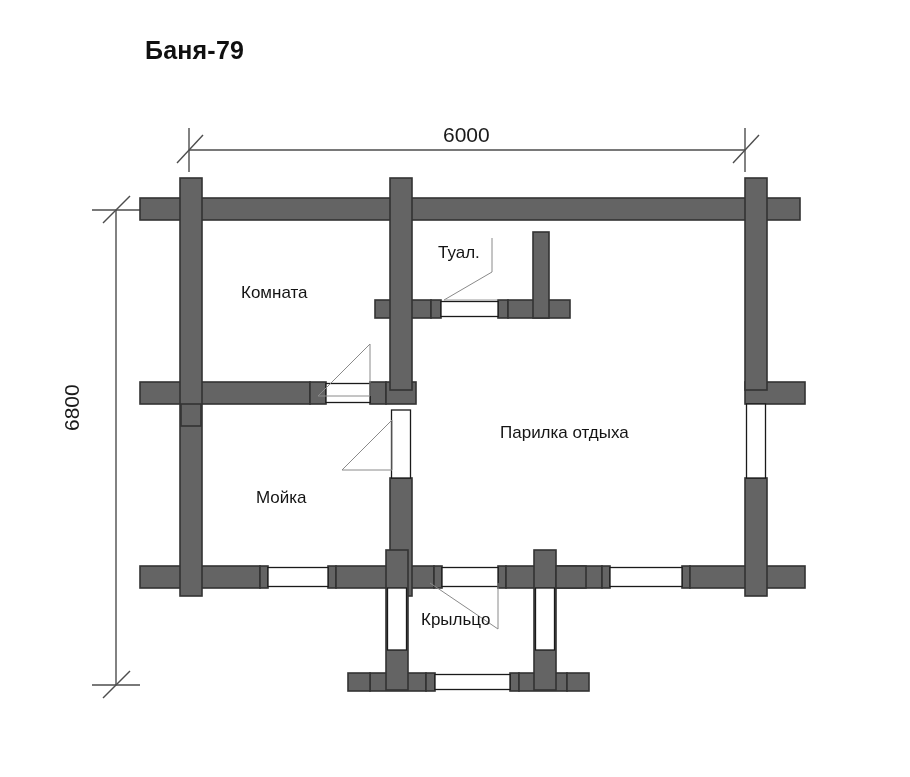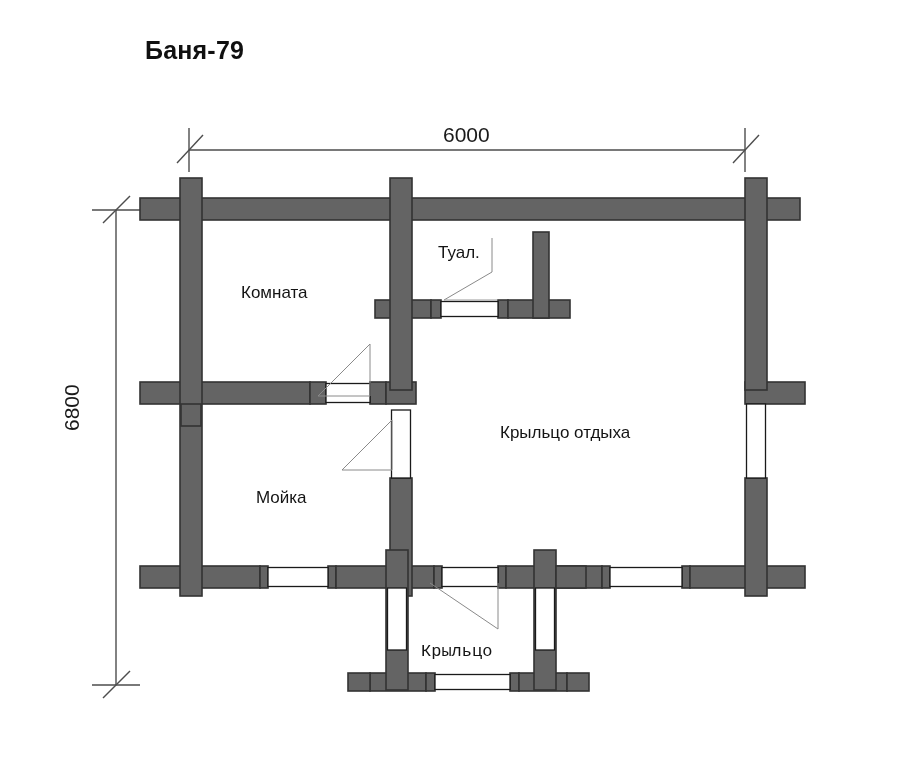--- a/index.html
+++ b/index.html
@@ -50,21 +50,21 @@
   .room-label {
     position: absolute;
     font-size: 17px;
     color: #141414;
     white-space: nowrap;
   }
   #label-parilka  { left: 241px; top: 283px; }
   #label-tual     { left: 438px; top: 243px; }
   #label-komnata  { left: 500px; top: 423px; }
   #label-moyka    { left: 256px; top: 488px; }
-  #label-krylco   { left: 421px; top: 642px; font-family: Liberation Mono, monospace; }
+  #label-krylco   { left: 421px; top: 610px; }
 
   #plan-svg {
     position: absolute;
     left: 0;
     top: 0;
   }
 </style>
 </head>
 <body>
 
@@ -187,19 +187,19 @@
   </svg>
 
   <div class="dim-label" id="dim-top-label">6000</div>
 
   <div class="dim-label" id="dim-left-label">6800</div>
 
   <div class="room-label" id="label-parilka">Комната</div>
 
   <div class="room-label" id="label-tual">Туал.</div>
 
-  <div class="room-label" id="label-komnata">Крыльцо отдыха</div>
+  <div class="room-label" id="label-komnata">Парилка отдыха</div>
 
   <div class="room-label" id="label-moyka">Мойка</div>
 
   <div class="room-label" id="label-krylco">Крыльцо</div>
 
 </div>
 
 </body></html>

